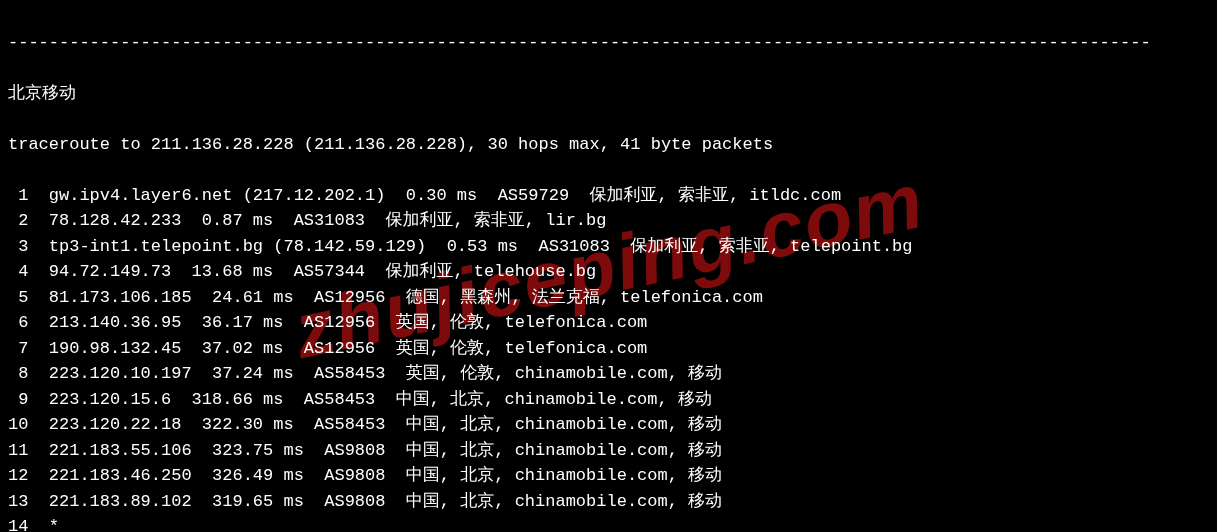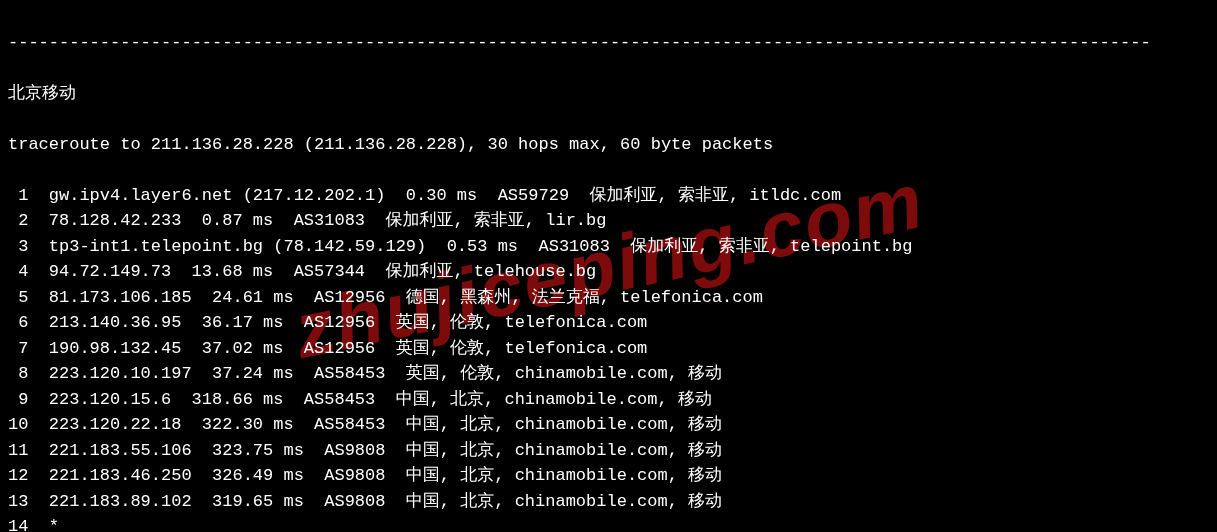--- a/index.html
+++ b/index.html
@@ -49,15 +49,15 @@
   }
 </style>
 </head>
 <body>
 
 <div class="watermark">zhujiceping.com</div>
 
 <div class="terminal">
 <div class="line dash-row">----------------------------------------------------------------------------------------------------------------</div>
 <div class="line">北京移动</div>
-<div class="line">traceroute to 211.136.28.228 (211.136.28.228), 30 hops max, 60 byte packets</div>
+<div class="line">traceroute to 211.136.28.228 (211.136.28.228), 30 hops max, 41 byte packets</div>
 <div id="hops"><div class="line"><span class="hopnum"> 1</span><span>  gw.ipv4.layer6.net (217.12.202.1)  0.30 ms  AS59729  保加利亚, 索非亚, itldc.com</span></div><div class="line"><span class="hopnum"> 2</span><span>  78.128.42.233  0.87 ms  AS31083  保加利亚, 索非亚, lir.bg</span></div><div class="line"><span class="hopnum"> 3</span><span>  tp3-int1.telepoint.bg (78.142.59.129)  0.53 ms  AS31083  保加利亚, 索非亚, telepoint.bg</span></div><div class="line"><span class="hopnum"> 4</span><span>  94.72.149.73  13.68 ms  AS57344  保加利亚, telehouse.bg</span></div><div class="line"><span class="hopnum"> 5</span><span>  81.173.106.185  24.61 ms  AS12956  德国, 黑森州, 法兰克福, telefonica.com</span></div><div class="line"><span class="hopnum"> 6</span><span>  213.140.36.95  36.17 ms  AS12956  英国, 伦敦, telefonica.com</span></div><div class="line"><span class="hopnum"> 7</span><span>  190.98.132.45  37.02 ms  AS12956  英国, 伦敦, telefonica.com</span></div><div class="line"><span class="hopnum"> 8</span><span>  223.120.10.197  37.24 ms  AS58453  英国, 伦敦, chinamobile.com, 移动</span></div><div class="line"><span class="hopnum"> 9</span><span>  223.120.15.6  318.66 ms  AS58453  中国, 北京, chinamobile.com, 移动</span></div><div class="line"><span class="hopnum">10</span><span>  223.120.22.18  322.30 ms  AS58453  中国, 北京, chinamobile.com, 移动</span></div><div class="line"><span class="hopnum">11</span><span>  221.183.55.106  323.75 ms  AS9808  中国, 北京, chinamobile.com, 移动</span></div><div class="line"><span class="hopnum">12</span><span>  221.183.46.250  326.49 ms  AS9808  中国, 北京, chinamobile.com, 移动</span></div><div class="line"><span class="hopnum">13</span><span>  221.183.89.102  319.65 ms  AS9808  中国, 北京, chinamobile.com, 移动</span></div><div class="line"><span class="hopnum">14</span><span>  *</span></div></div>
 </div>
 
 </body></html>

